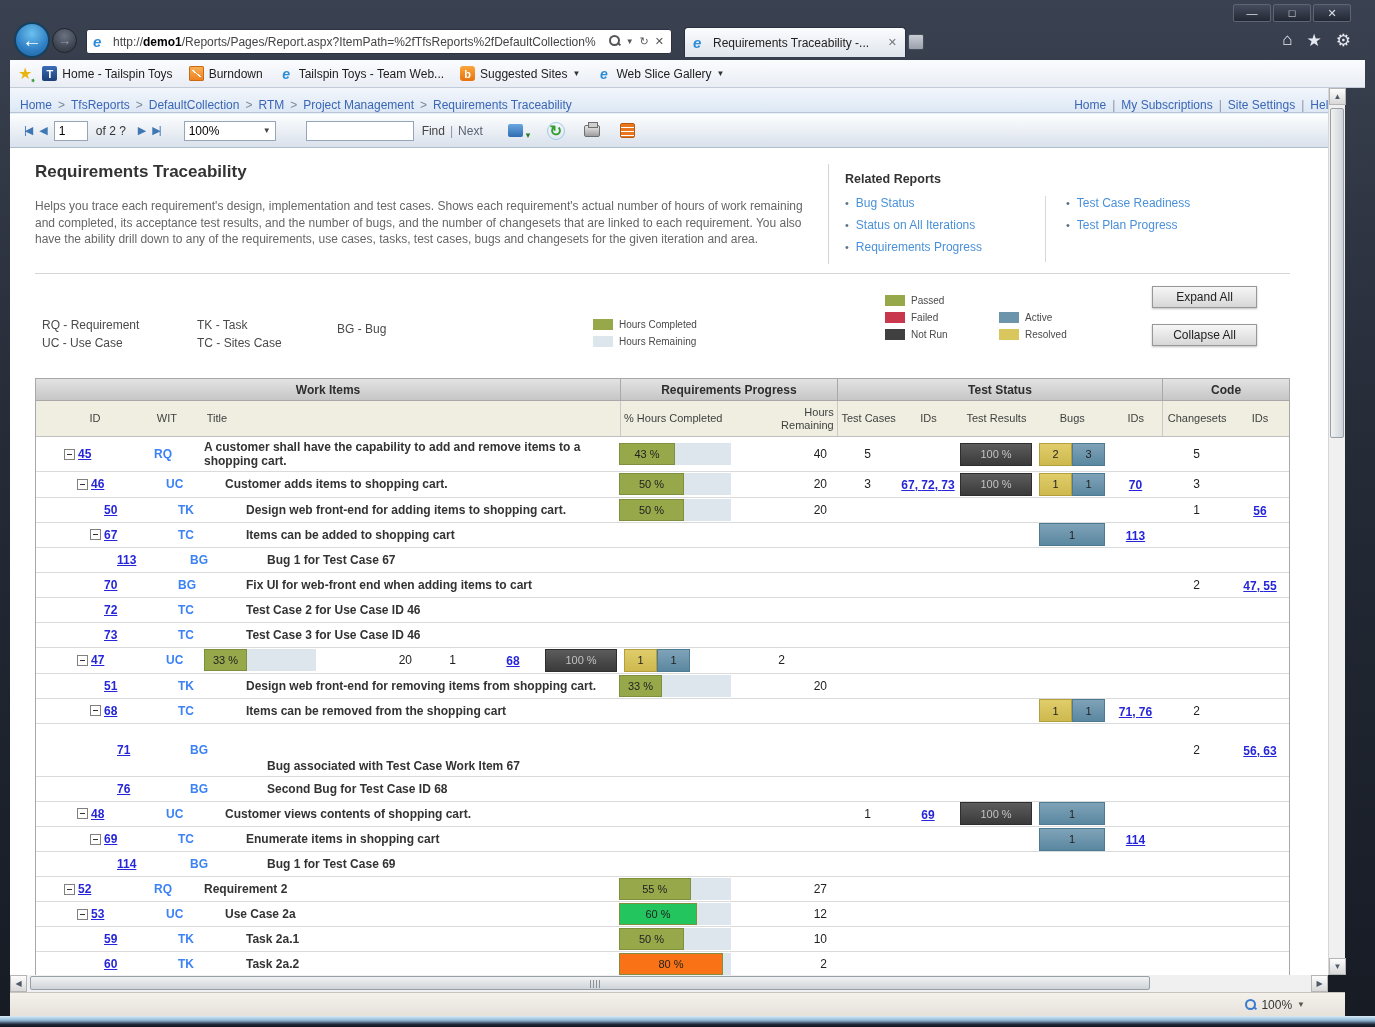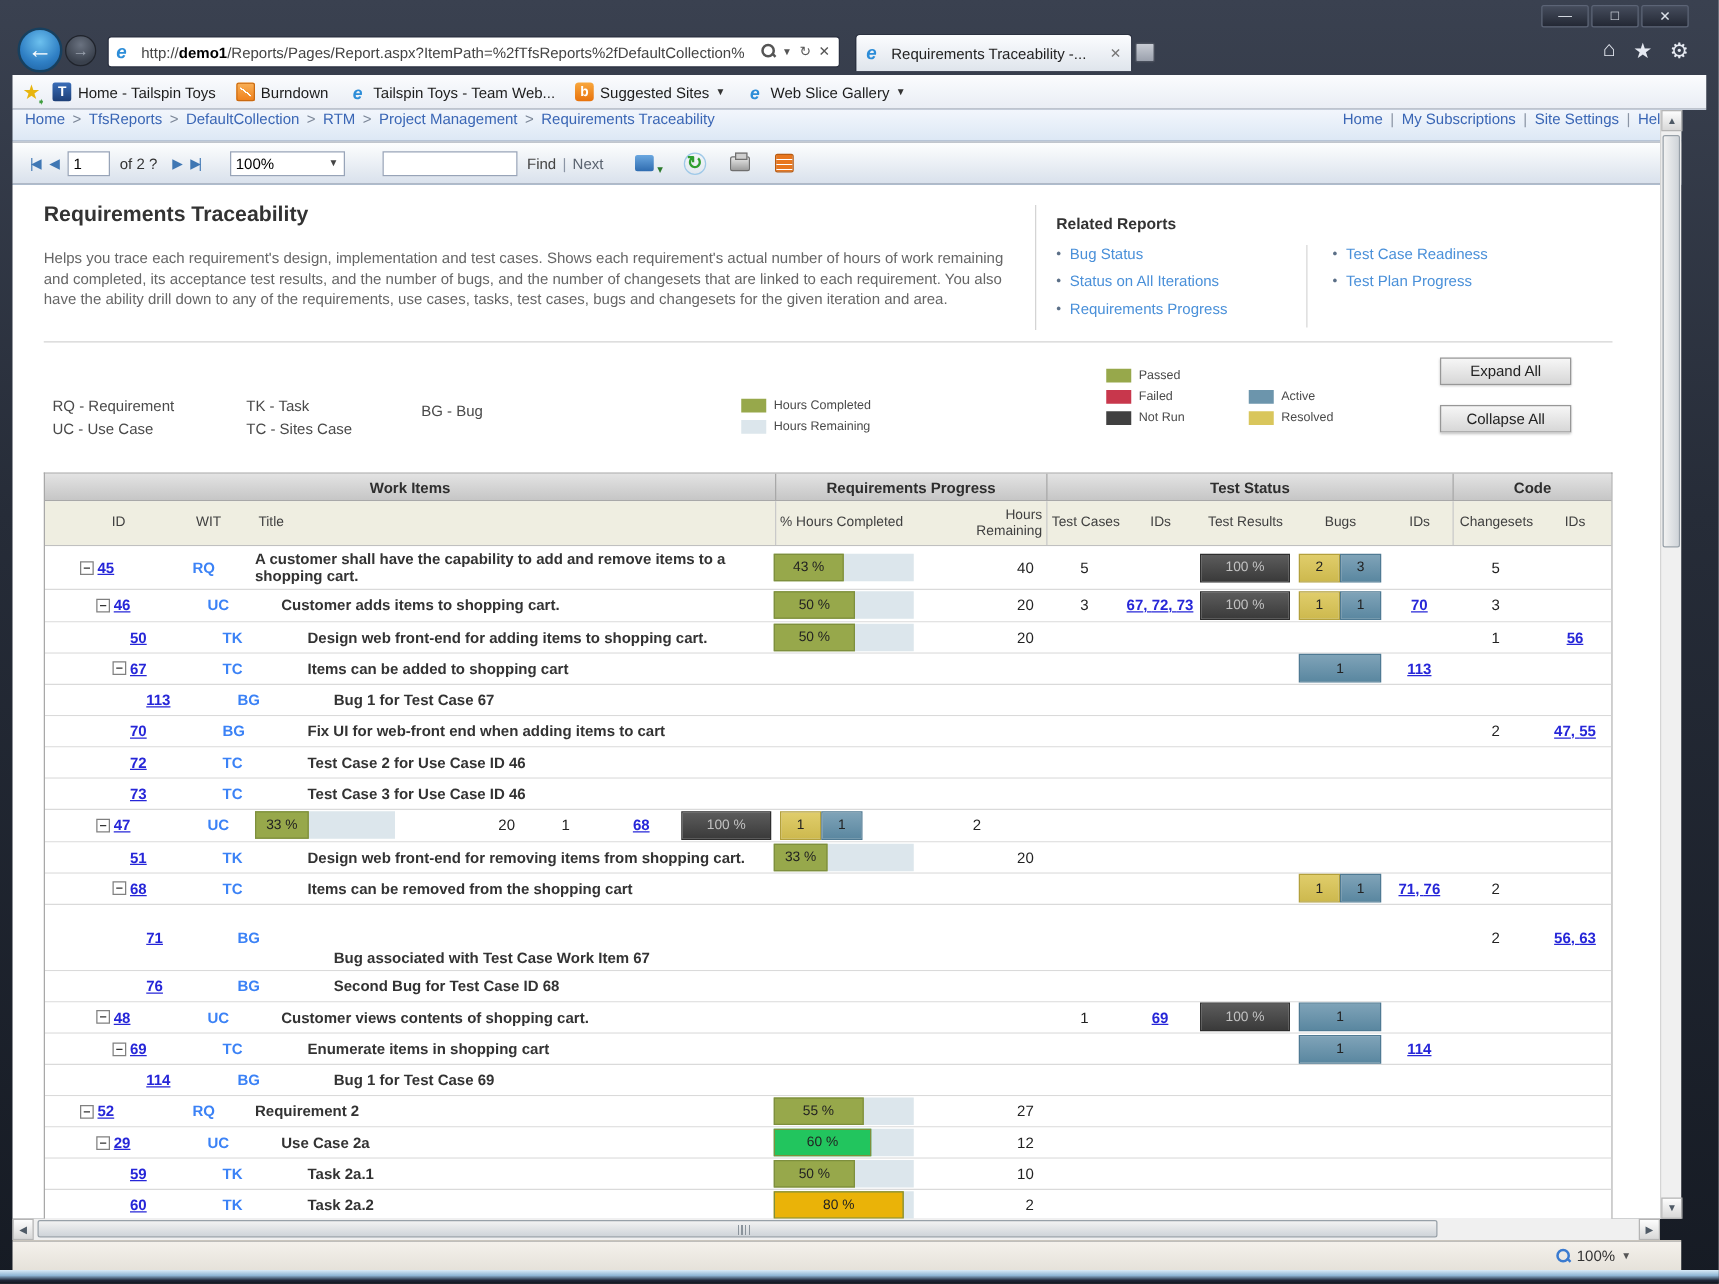--- a/index.html
+++ b/index.html
@@ -62,21 +62,21 @@
     box-shadow:inset 0 0 0 1px #c96a12; }
   .fi-burndown::before { content:""; width:9px; height:7px;
     background:linear-gradient(to top right, transparent 45%, #fff 45%, #fff 55%, transparent 55%); }
   .fi-ie { color:#2d8dd8; font-style:italic; font-size:14px; }
   .fi-suggested { background:linear-gradient(#f8a73d,#e8720c); color:#fff; border-radius:3px; }
   .fav-dd { font-size:8px; color:#333; }
 
   
   .crumbbar { position:absolute; top:88px; left:10px; right:30px; height:25px;
     background:linear-gradient(#f2f6fc,#dde8f5); border-bottom:1px solid #b7c4d6;
-    display:flex; align-items:flex-start; padding:0 10px; font-size:12px; }
+    display:flex; align-items:flex-end; padding:0 10px; font-size:12px; }
   .crumbs { flex:1; display:flex; align-items:center; gap:6px; }
   .crumbs a { color:#3a66b5; text-decoration:none; cursor:pointer; }
   .crumb-sep { color:#7c8798; }
   .crumb-links { display:flex; align-items:center; gap:6px; }
   .crumb-links a { color:#3a66b5; text-decoration:none; cursor:pointer; }
   .pipe { color:#8b95a5; }
 
   
   .vtoolbar { position:absolute; top:113px; left:10px; right:30px; height:35px;
     background:linear-gradient(#fdfefe,#d9e1ec); border-bottom:1px solid #aebccd;
@@ -774,21 +774,21 @@
             <div class="c-tcids"></div>
             <div class="c-res"></div>
             <div class="c-bugs"></div>
             <div class="c-bugids"></div>
             <div class="c-cs"></div>
             <div class="c-csids"></div>
           </div>
           <div class="t-row">
             <div class="c-id" style="padding-left: 41px;">
               <span class="expbox"></span>
-              <a class="idlink">29</a>
+              <a class="idlink">53</a>
             </div>
             <div class="c-wit" style="padding-left: 12px;">UC</div>
             <div class="c-title" style="padding-left: 21px;">Use Case 2a</div>
             <div class="c-prog">
               <div class="bar-track" style="background: rgb(220, 230, 236);">
                 <div class="bar-fill" style="width: 78px; background: #22c55e;">60 %</div>
               </div>
             </div>
             <div class="c-hours">12</div>
             <div class="c-tc"></div>
@@ -822,21 +822,21 @@
           </div>
           <div class="t-row">
             <div class="c-id" style="padding-left: 54px;">
               <span class="expspacer"></span>
               <a class="idlink">60</a>
             </div>
             <div class="c-wit" style="padding-left: 24px;">TK</div>
             <div class="c-title" style="padding-left: 42px;">Task 2a.2</div>
             <div class="c-prog">
               <div class="bar-track" style="background: rgb(220, 230, 236);">
-                <div class="bar-fill" style="width: 104px; background: #eab308;">80 %</div>
+                <div class="bar-fill" style="width: 104px; background: #f97316;">80 %</div>
               </div>
             </div>
             <div class="c-hours">2</div>
             <div class="c-tc"></div>
             <div class="c-tcids"></div>
             <div class="c-res"></div>
             <div class="c-bugs"></div>
             <div class="c-bugids"></div>
             <div class="c-cs"></div>
             <div class="c-csids"></div>

